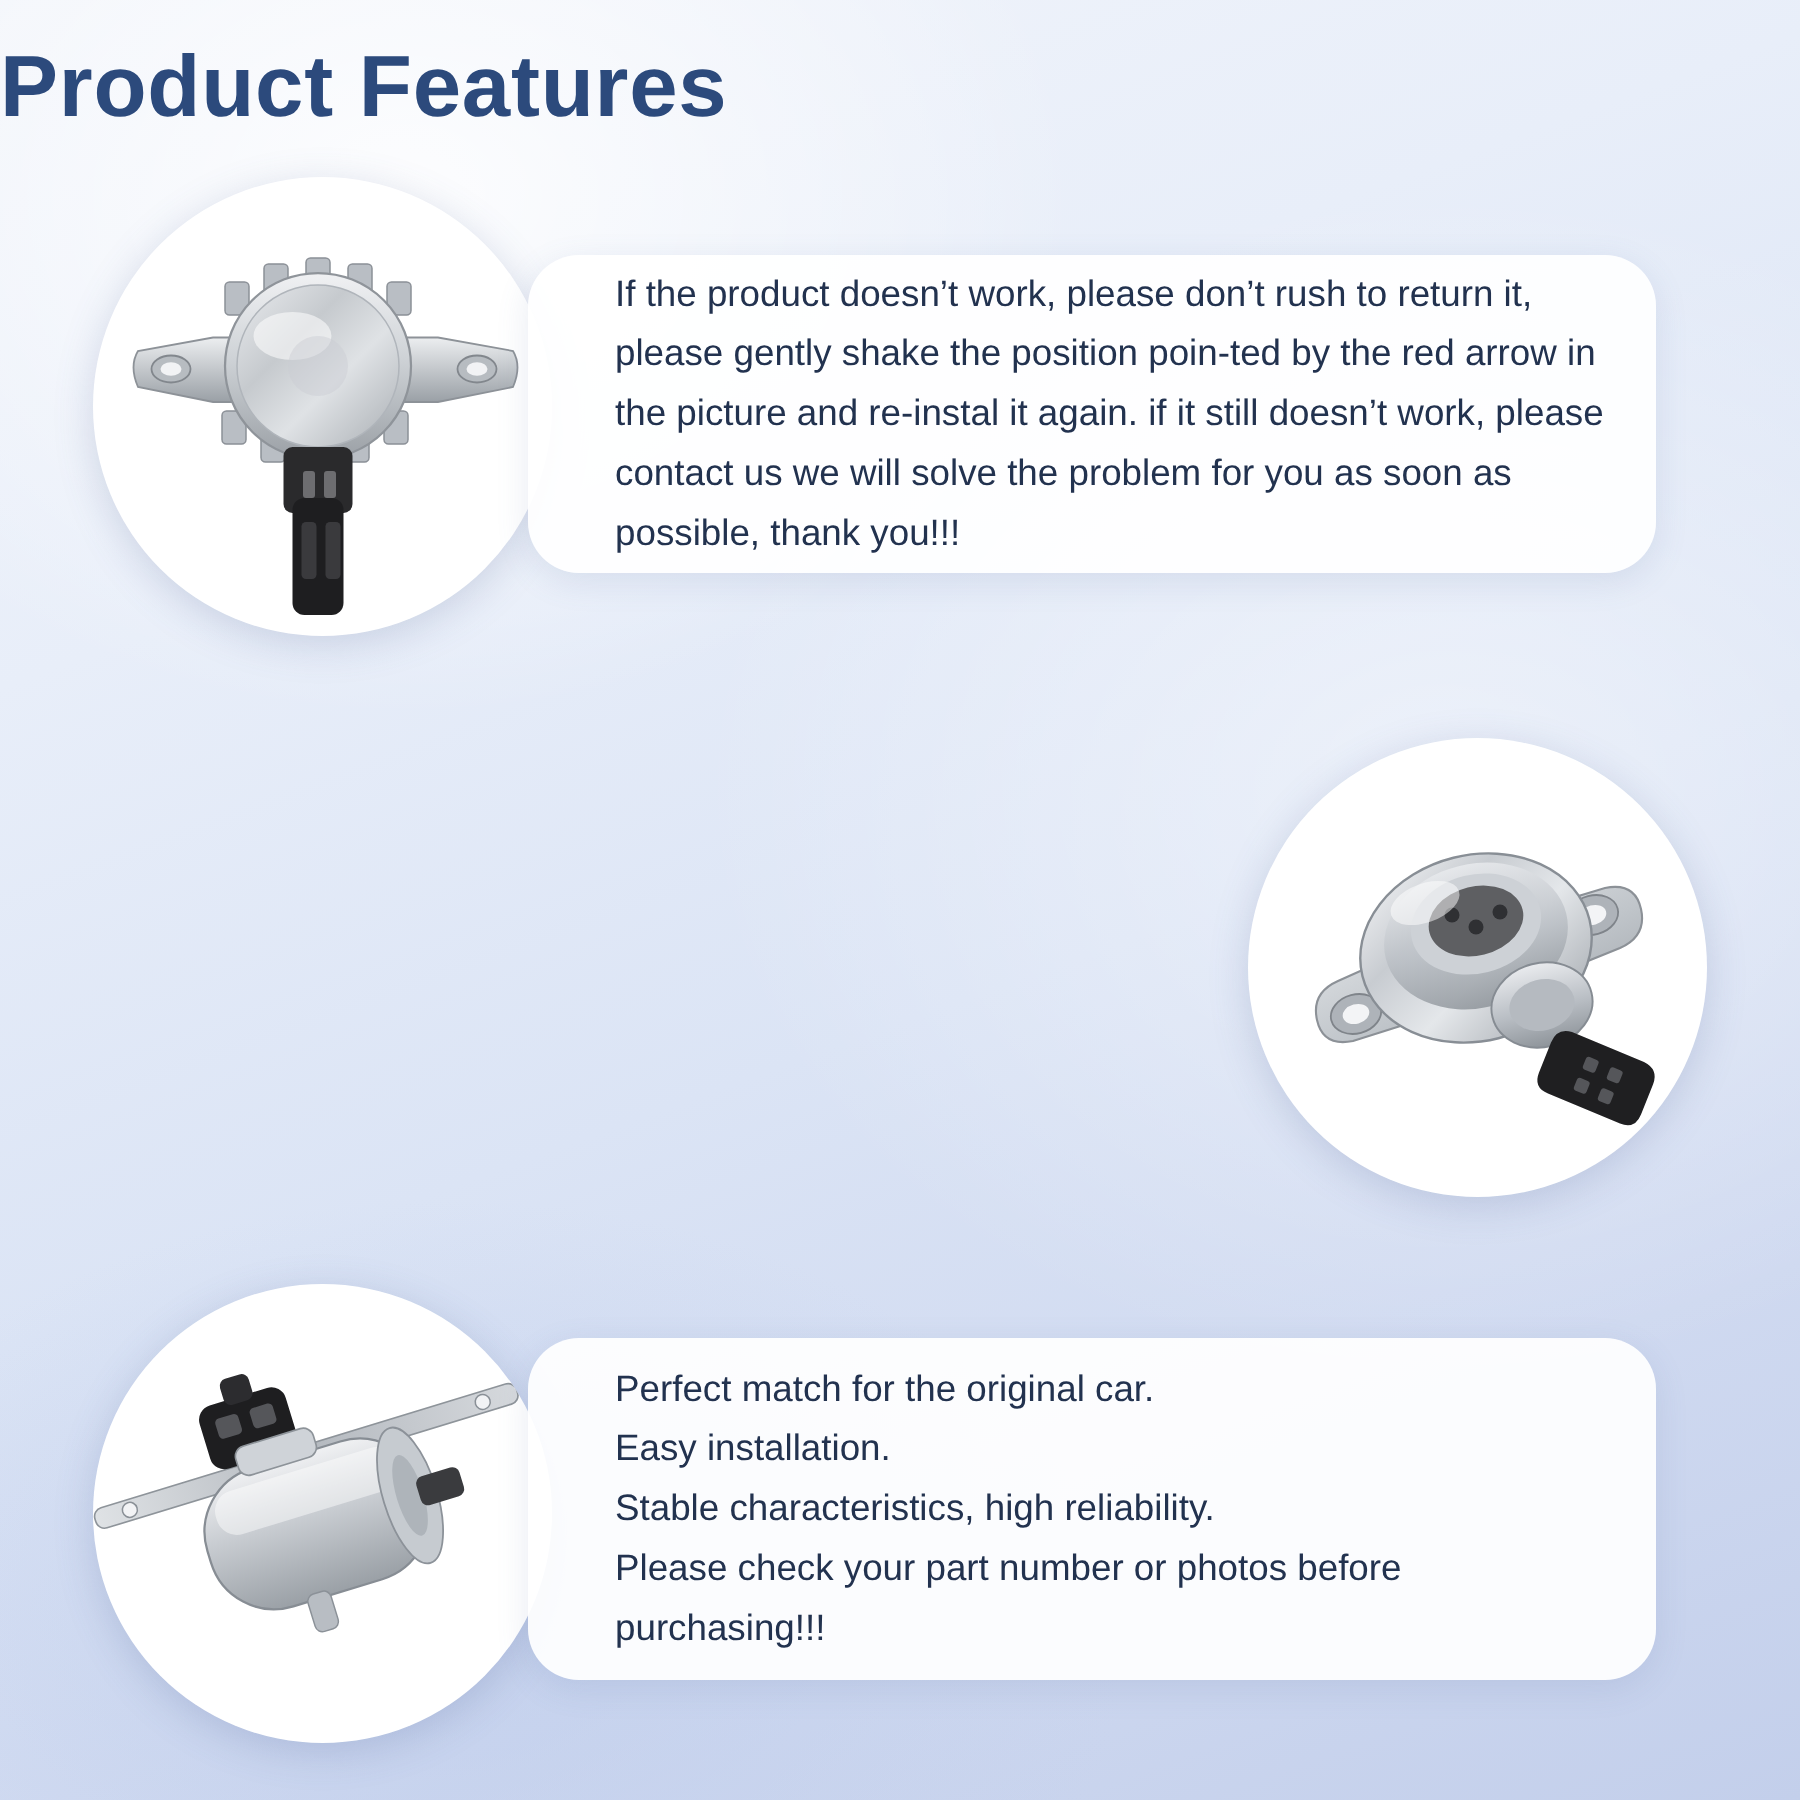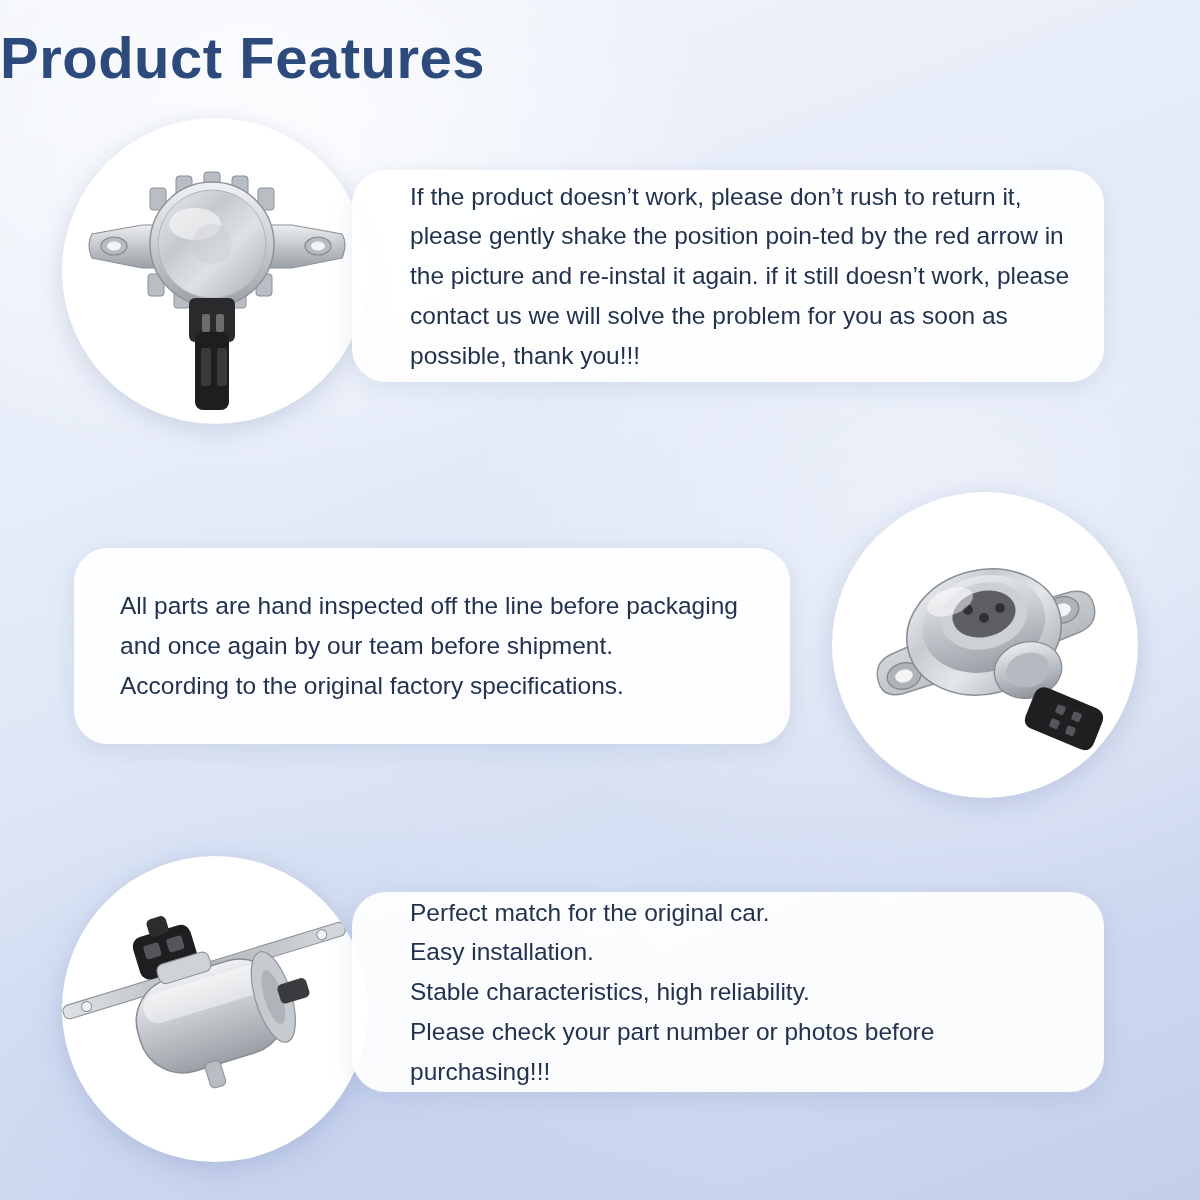--- a/index.html
+++ b/index.html
@@ -87,21 +87,21 @@
   
   #photo1 { left: 62px; top: 118px; width: 306px; height: 306px; }
   #card1  { left: 352px; top: 170px; width: 752px; height: 212px; padding: 0 25px 0 58px; }
 
   
   #photo2 { right: 62px; top: 492px; width: 306px; height: 306px; }
   #card2  { left: 74px; top: 548px; width: 716px; height: 196px; padding: 0 40px 0 46px; }
 
   
   #photo3 { left: 62px; top: 856px; width: 306px; height: 306px; }
-  #card3  { left: 352px; top: 892px; width: 752px; height: 200px; padding: 0 40px 0 58px; }
+  #card3  { left: 352px; top: 892px; width: 752px; height: 228px; padding: 0 40px 0 58px; }
 
   
   .part-svg { display: block; }
 </style>
 </head>
 <body>
 
 <div class="page">
 
   <div class="bloom bloom-a"></div>
@@ -210,24 +210,20 @@
       <path d="M216 196 l48 20 q10 5 6 15 l-8 20 q-4 10 -14 6 l-48 -20 q-10 -4 -6 -14 l8 -20 q4 -10 14 -7 z" fill="#1f1f21"></path>
       <g fill="#55565a">
         <rect x="226" y="212" width="9" height="9" rx="2" transform="rotate(22 226 212)"></rect>
         <rect x="242" y="219" width="9" height="9" rx="2" transform="rotate(22 242 219)"></rect>
         <rect x="220" y="226" width="9" height="9" rx="2" transform="rotate(22 220 226)"></rect>
         <rect x="236" y="233" width="9" height="9" rx="2" transform="rotate(22 236 233)"></rect>
       </g>
     </svg>
   </div>
 
-  <div class="text-card" id="card2">
-    <p style="white-space: pre-line;">All parts are hand inspected off the line before packaging and once again by our team before shipment.
-According to the original factory specifications.</p>
-  </div>
 
   <div class="photo-circle" id="photo3">
     <svg class="part-svg" width="306" height="306" viewBox="0 0 306 306">
       <defs>
         <linearGradient id="metal3" x1="0" y1="0" x2="0" y2="1">
           <stop offset="0%" stop-color="#f0f1f3"></stop>
           <stop offset="42%" stop-color="#c9cdd2"></stop>
           <stop offset="100%" stop-color="#9aa0a6"></stop>
         </linearGradient>
         <linearGradient id="bar3" x1="0" y1="0" x2="1" y2="0">

